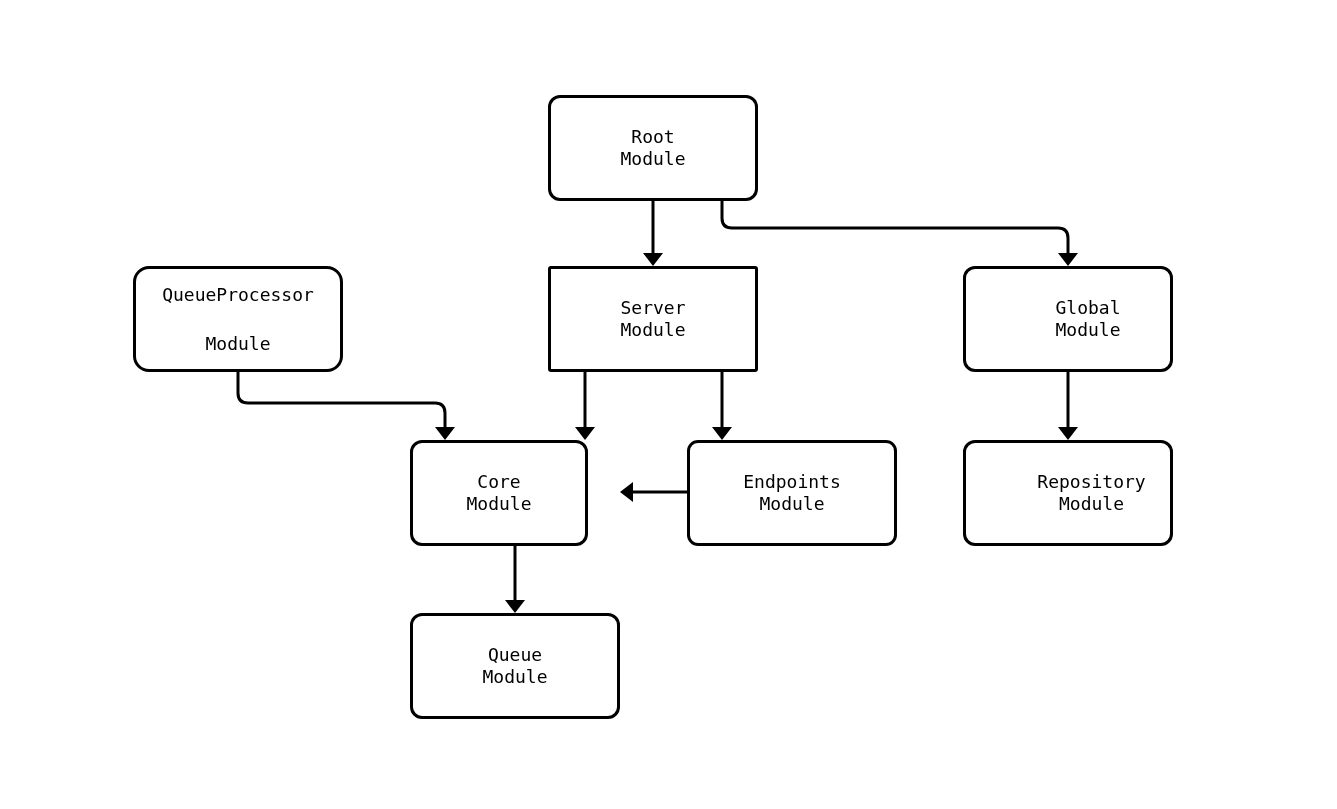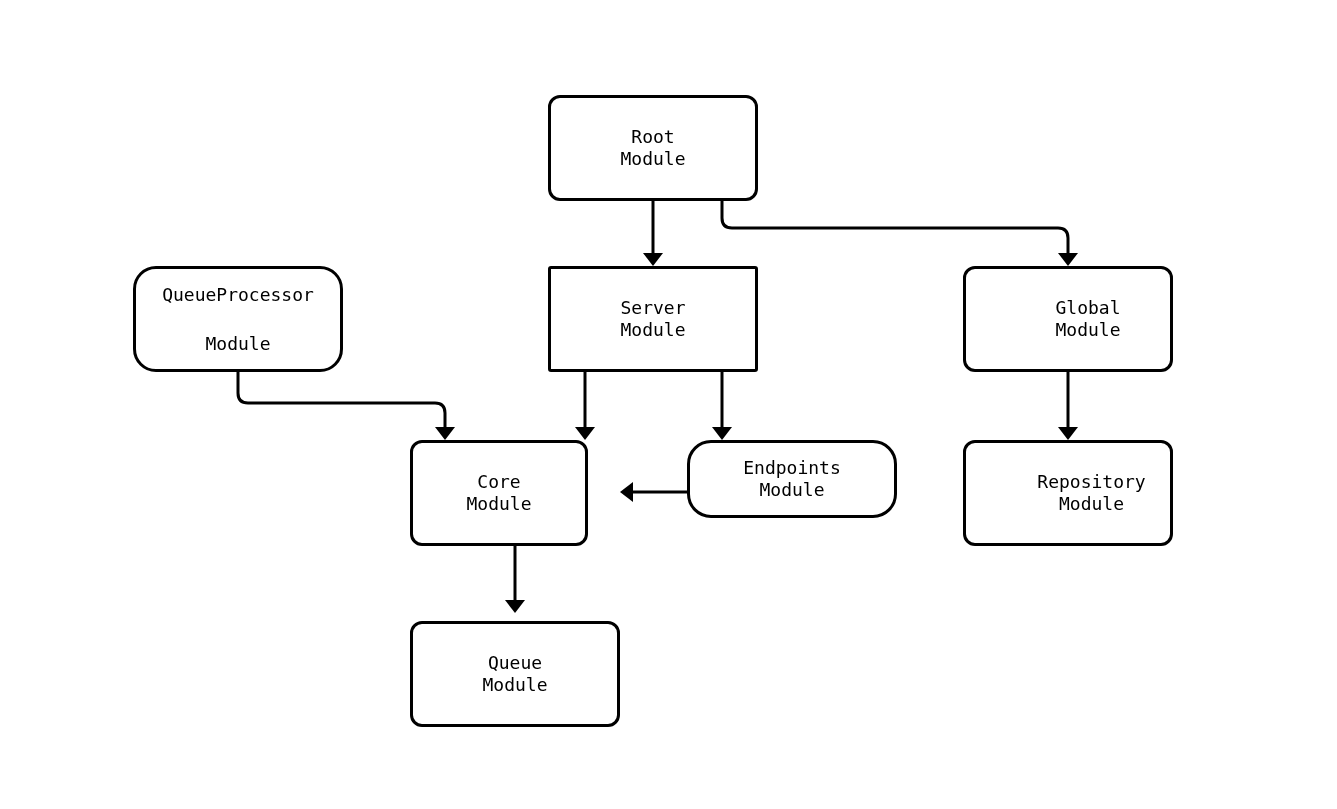--- a/index.html
+++ b/index.html
@@ -76,43 +76,43 @@
         <polygon points="633,482 633,502 620,492" fill="#000000"></polygon>
         <polygon points="505,600 525,600 515,613" fill="#000000"></polygon>
       </g>
   </svg>
 
   <div id="node-layer">
       <div class="node-box" style="left: 548px; top: 95px; width: 210px; height: 106px; border-color: rgb(0, 0, 0); border-width: 3px; border-radius: 12px; color: rgb(0, 0, 0);">
         <span class="node-line">Root</span>
         <span class="node-line">Module</span>
       </div>
-      <div class="node-box" style="left: 133px; top: 266px; width: 210px; height: 106px; border-color: rgb(0, 0, 0); border-width: 3px; border-radius: 23px; color: rgb(0, 0, 0); gap: 27px;">
+      <div class="node-box" style="left: 133px; top: 266px; width: 210px; height: 106px; border-color: rgb(0, 0, 0); border-width: 3px; border-radius: 16px; color: rgb(0, 0, 0); gap: 27px;">
         <span class="node-line">QueueProcessor</span>
         <span class="node-line">Module</span>
       </div>
       <div class="node-box" style="left: 548px; top: 266px; width: 210px; height: 106px; border-color: rgb(0, 0, 0); border-width: 3px; border-radius: 3px; color: rgb(0, 0, 0);">
         <span class="node-line">Server</span>
         <span class="node-line">Module</span>
       </div>
       <div class="node-box" style="left: 963px; top: 266px; width: 210px; height: 106px; border-color: rgb(0, 0, 0); border-width: 3px; border-radius: 12px; color: rgb(0, 0, 0); padding-left: 40px;">
         <span class="node-line">Global</span>
         <span class="node-line">Module</span>
       </div>
       <div class="node-box" style="left: 410px; top: 440px; width: 178px; height: 106px; border-color: rgb(0, 0, 0); border-width: 3px; border-radius: 12px; color: rgb(0, 0, 0);">
         <span class="node-line">Core</span>
         <span class="node-line">Module</span>
       </div>
-      <div class="node-box" style="left: 687px; top: 440px; width: 210px; height: 78px; border-color: rgb(0, 0, 0); border-width: 3px; border-radius: 24px; color: rgb(0, 0, 0);">
+      <div class="node-box" style="left: 687px; top: 440px; width: 210px; height: 106px; border-color: rgb(0, 0, 0); border-width: 3px; border-radius: 11px; color: rgb(0, 0, 0);">
         <span class="node-line">Endpoints</span>
         <span class="node-line">Module</span>
       </div>
       <div class="node-box" style="left: 963px; top: 440px; width: 210px; height: 106px; border-color: rgb(0, 0, 0); border-width: 3px; border-radius: 12px; color: rgb(0, 0, 0); padding-left: 47px;">
         <span class="node-line">Repository</span>
         <span class="node-line">Module</span>
       </div>
-      <div class="node-box" style="left: 410px; top: 613px; width: 210px; height: 106px; border-color: rgb(0, 0, 0); border-width: 3px; border-radius: 12px; color: rgb(0, 0, 0); margin-top: 8px;">
+      <div class="node-box" style="left: 410px; top: 613px; width: 210px; height: 106px; border-color: rgb(0, 0, 0); border-width: 3px; border-radius: 12px; color: rgb(0, 0, 0);">
         <span class="node-line">Queue</span>
         <span class="node-line">Module</span>
       </div>
     </div>
 
 </div>
 
 </body></html>

